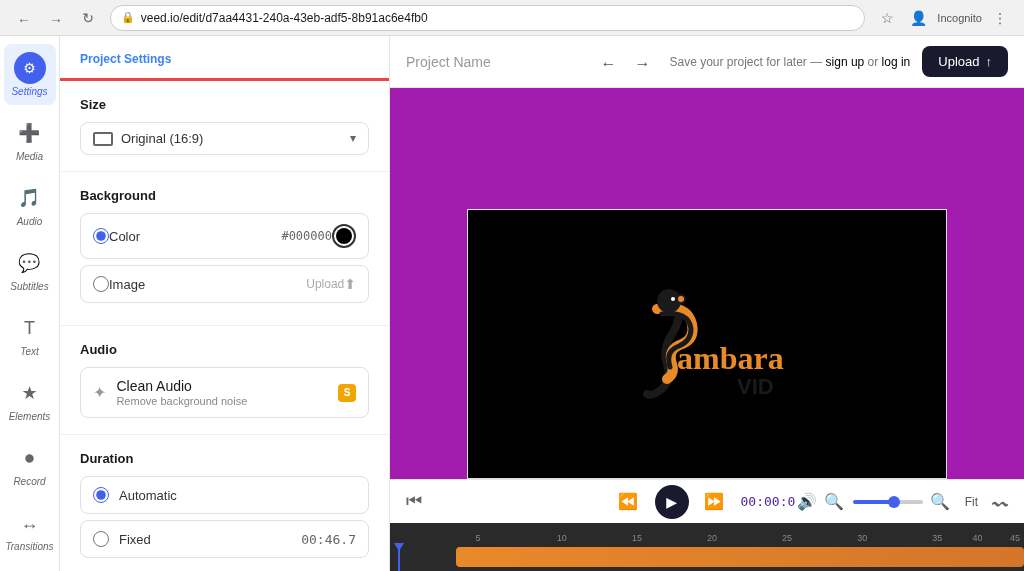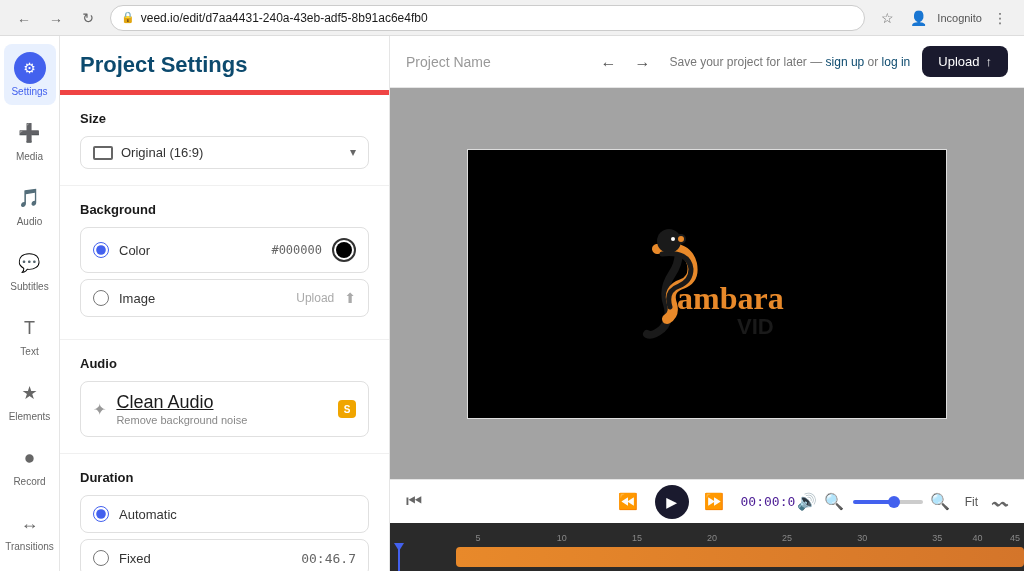--- a/index.html
+++ b/index.html
@@ -16,52 +16,52 @@
     .incognito-badge { font-size: 11px; color: #555; display: flex; align-items: center; gap: 4px; }
 
     
     .app { display: flex; flex: 1; overflow: hidden; }
 
     
     .icon-sidebar { width: 60px; background: #ffffff; border-right: 1px solid #e5e5e5; display: flex; flex-direction: column; align-items: center; padding: 8px 0; gap: 4px; flex-shrink: 0; }
     .icon-item { display: flex; flex-direction: column; align-items: center; gap: 2px; padding: 8px 4px; border-radius: 8px; cursor: pointer; width: 52px; }
     .icon-item.active { background: #e8f0fe; }
     .icon-circle { width: 32px; height: 32px; border-radius: 50%; background: #4361ee; display: flex; align-items: center; justify-content: center; color: white; font-size: 14px; }
-    .icon-item .icon-label { font-size: 10px; color: #666; text-align: center; }
+    .icon-item .icon-label { font-size: 10px; color: #666; text-align: center; font-style: italic; }
     .icon-item.active .icon-label { color: #4361ee; }
     .icon-symbol { font-size: 18px; color: #666; width: 32px; height: 32px; display: flex; align-items: center; justify-content: center; }
 
     
     .settings-panel { width: 330px; background: #ffffff; border-right: 1px solid #e5e5e5; overflow-y: auto; flex-shrink: 0; }
-    .settings-header { padding: 16px 20px 12px; font-size: 22px; font-weight: 600; color: #0c4a6e; border-bottom: 5px solid #ef4444; }
+    .settings-header { padding: 16px 20px 12px; font-size: 12px; font-weight: 600; color: #3b82f6; border-bottom: 3px solid #ef4444; }
 
     .section { padding: 16px 20px; border-bottom: 1px solid #f0f0f0; }
     .section-title { font-size: 13px; font-weight: 600; color: #1a1a1a; margin-bottom: 10px; }
 
     
     .size-dropdown { border: 1px solid #e0e0e0; border-radius: 8px; padding: 8px 12px; display: flex; align-items: flex-start; justify-content: space-between; cursor: pointer; background: white; }
     .size-label { display: flex; align-items: center; gap: 8px; font-size: 13px; color: #333; }
     .size-icon { width: 20px; height: 14px; border: 2px solid #666; border-radius: 2px; }
     .chevron-down { font-size: 12px; color: #666; }
 
     
-    .radio-option { border: 1px solid #e0e0e0; border-radius: 8px; padding: 10px 12px; display: flex; align-items: center; gap: 10px; cursor: pointer; margin-bottom: 6px; }
+    .radio-option { border: 1px solid #e0e0e0; border-radius: 8px; padding: 10px 12px; display: flex; align-items: center; cursor: pointer; margin-bottom: 6px; }
     .radio-input { width: 16px; height: 16px; accent-color: #4361ee; cursor: pointer; }
     .radio-label { flex: 1; font-size: 13px; color: #333; }
     .color-value { font-size: 12px; color: #666; font-family: monospace; }
     .color-circle { width: 24px; height: 24px; border-radius: 50%; border: 2px solid #333; display: flex; align-items: center; justify-content: center; cursor: pointer; }
     .color-inner { width: 16px; height: 16px; border-radius: 50%; }
     .upload-btn { font-size: 12px; color: #aaa; }
     .upload-icon { font-size: 14px; color: #aaa; cursor: pointer; }
 
     
     .audio-card { border: 1px solid #e0e0e0; border-radius: 8px; padding: 10px 12px; display: flex; align-items: center; gap: 10px; cursor: pointer; }
     .sparkle-icon { font-size: 16px; color: #999; }
     .audio-text { flex: 1; }
-    .audio-title { font-size: 18px; font-weight: 500; color: #1a1a1a; text-decoration: underline; }
+    .audio-title { font-size: 14px; font-weight: 500; color: #1a1a1a; }
     .audio-subtitle { font-size: 11px; color: #888; margin-top: 1px; }
     .badge-s { background: #f0a500; color: white; font-size: 10px; font-weight: 700; width: 18px; height: 18px; border-radius: 4px; display: flex; align-items: center; justify-content: center; }
 
     
     .duration-option { border: 1px solid #e0e0e0; border-radius: 8px; padding: 10px 12px; display: flex; align-items: center; gap: 10px; cursor: pointer; margin-bottom: 6px; }
     .duration-label { flex: 1; font-size: 13px; color: #333; }
     .duration-value { font-size: 13px; color: #666; font-family: monospace; }
 
     
     .timeline-area { background: #2a2a2a; height: 28px; display: flex; align-items: center; padding: 0 8px; position: relative; overflow: hidden; flex-shrink: 0; }
@@ -69,25 +69,25 @@
 
     
     .main-content { flex: 1; display: flex; flex-direction: column; background: #f0f0f0; overflow: hidden; }
 
     
     .header-bar { background: white; height: 52px; display: flex; align-items: center; padding: 0 16px; gap: 12px; border-bottom: 1px solid #e5e5e5; flex-shrink: 0; }
     .project-name { flex: 1; font-size: 14px; color: #999; cursor: pointer; }
     .history-btns { display: flex; gap: 4px; }
     .hist-btn { width: 30px; height: 30px; border-radius: 6px; border: none; background: none; cursor: pointer; display: flex; align-items: center; justify-content: center; font-size: 16px; color: #555; }
     .save-text { font-size: 12px; color: #777; }
-    .save-text a { color: #0c4a6e; text-decoration: none; }
+    .save-text a { color: #000000; text-decoration: none; }
     .export-btn { background: #1a1a2e; color: white; border: none; border-radius: 8px; padding: 8px 16px; font-size: 13px; font-weight: 500; cursor: pointer; display: flex; align-items: center; gap: 6px; }
 
     
-    .canvas-area { flex: 1; display: flex; align-items: center; justify-content: center; background: #a3a3a3; position: relative; overflow: hidden; }
+    .canvas-area { flex: 1; display: flex; align-items: flex-end; justify-content: center; background: #a21caf; position: relative; overflow: hidden; }
     .video-canvas { width: 480px; height: 270px; background: #000; border: 1px solid #ddd; display: flex; align-items: center; justify-content: center; position: relative; overflow: hidden; }
 
     
     .playback-controls { background: white; height: 44px; display: flex; align-items: center; justify-content: center; gap: 16px; border-top: 1px solid #e5e5e5; flex-shrink: 0; padding: 0 16px; position: relative; }
     .play-btn { width: 34px; height: 34px; border-radius: 50%; background: #1a1a2e; border: none; color: white; font-size: 14px; cursor: pointer; display: flex; align-items: center; justify-content: center; }
     .playback-time { font-size: 13px; color: #4c1d95; font-family: monospace; }
     .skip-btn { font-size: 18px; color: #666; background: none; border: none; cursor: pointer; }
     .volume-area { display: flex; align-items: center; gap: 6px; }
     .volume-icon { font-size: 16px; color: #666; }
     .zoom-icon { font-size: 14px; color: #666; }

